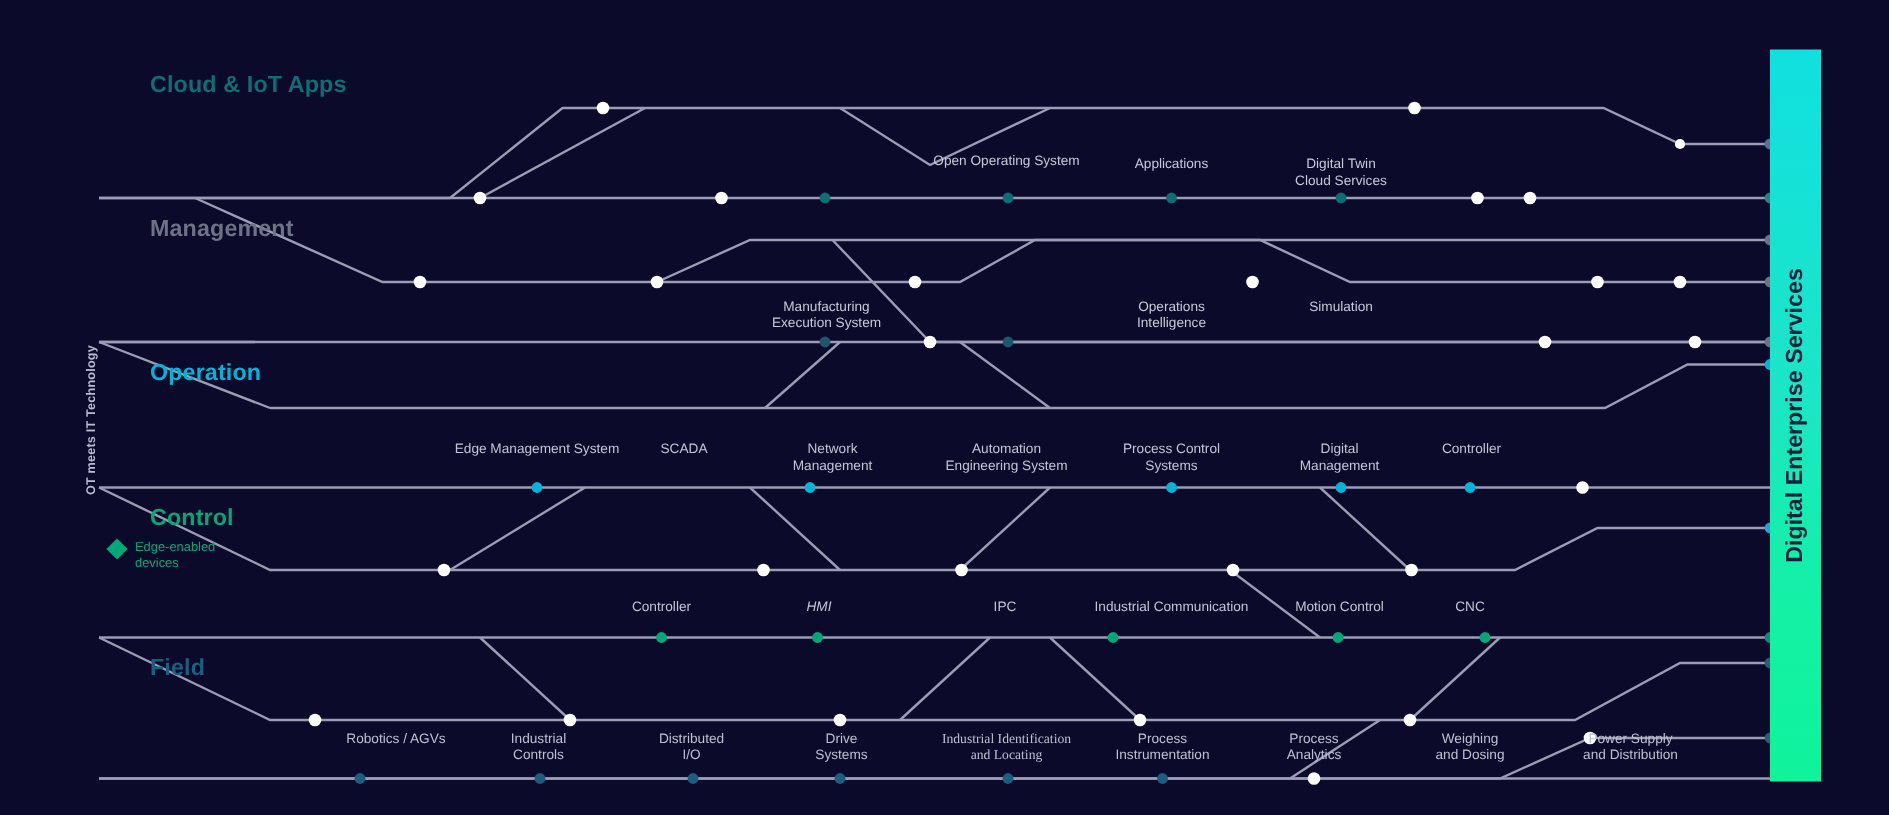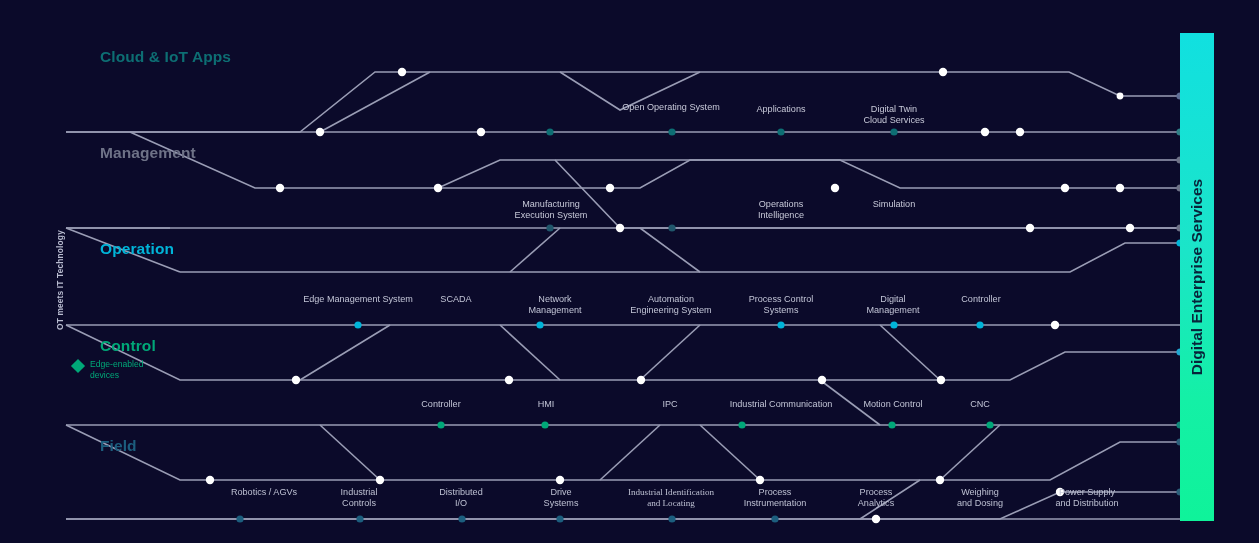--- a/index.html
+++ b/index.html
@@ -242,21 +242,21 @@
   <div class="icon-label lab-oper" style="left:671px;top:294px;width:140px;">Automation
 Engineering System</div>
   <div class="icon-label lab-oper" style="left:781px;top:294px;width:120px;">Process Control
 Systems</div>
   <div class="icon-label lab-oper" style="left:893px;top:294px;width:110px;">Digital
 Management</div>
   <div class="icon-label lab-oper" style="left:981px;top:294px;width:110px;">Controller</div>
 
   
   <div class="icon-label lab-ctrl" style="left:441px;top:399px;width:110px;">Controller</div>
-  <div class="icon-label lab-ctrl" style="left:546px;top:399px;width:100px;">HMI</div>
+  <div class="icon-label lab-ctrl" style="left:546px;top:399px;width:100px;font-style:italic;">HMI</div>
   <div class="icon-label lab-ctrl" style="left:670px;top:399px;width:100px;">IPC</div>
   <div class="icon-label lab-ctrl" style="left:781px;top:399px;width:150px;">Industrial Communication</div>
   <div class="icon-label lab-ctrl" style="left:893px;top:399px;width:120px;">Motion Control</div>
   <div class="icon-label lab-ctrl" style="left:980px;top:399px;width:100px;">CNC</div>
 
   
   <div class="icon-label lab-field" style="left:264px;top:487px;width:130px;">Robotics / AGVs</div>
   <div class="icon-label lab-field" style="left:359px;top:487px;width:110px;">Industrial
 Controls</div>
   <div class="icon-label lab-field" style="left:461px;top:487px;width:110px;">Distributed

